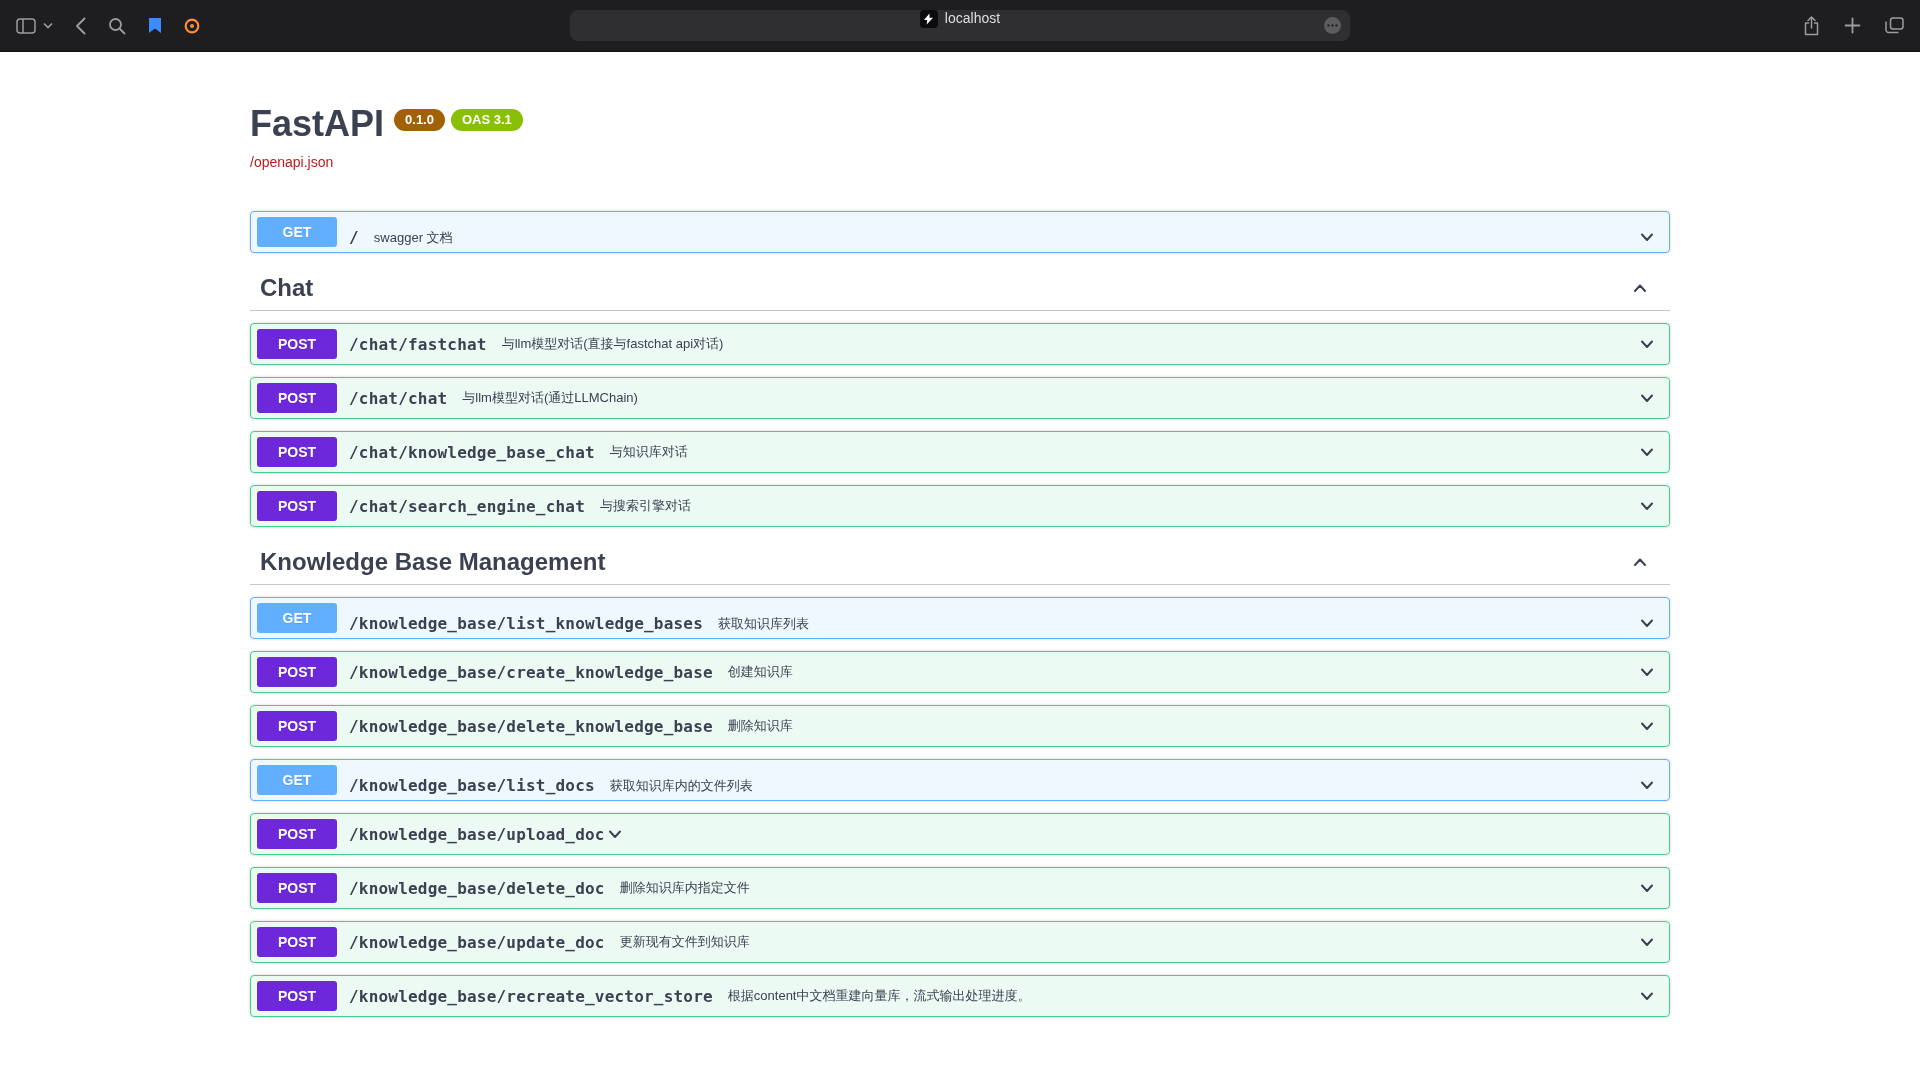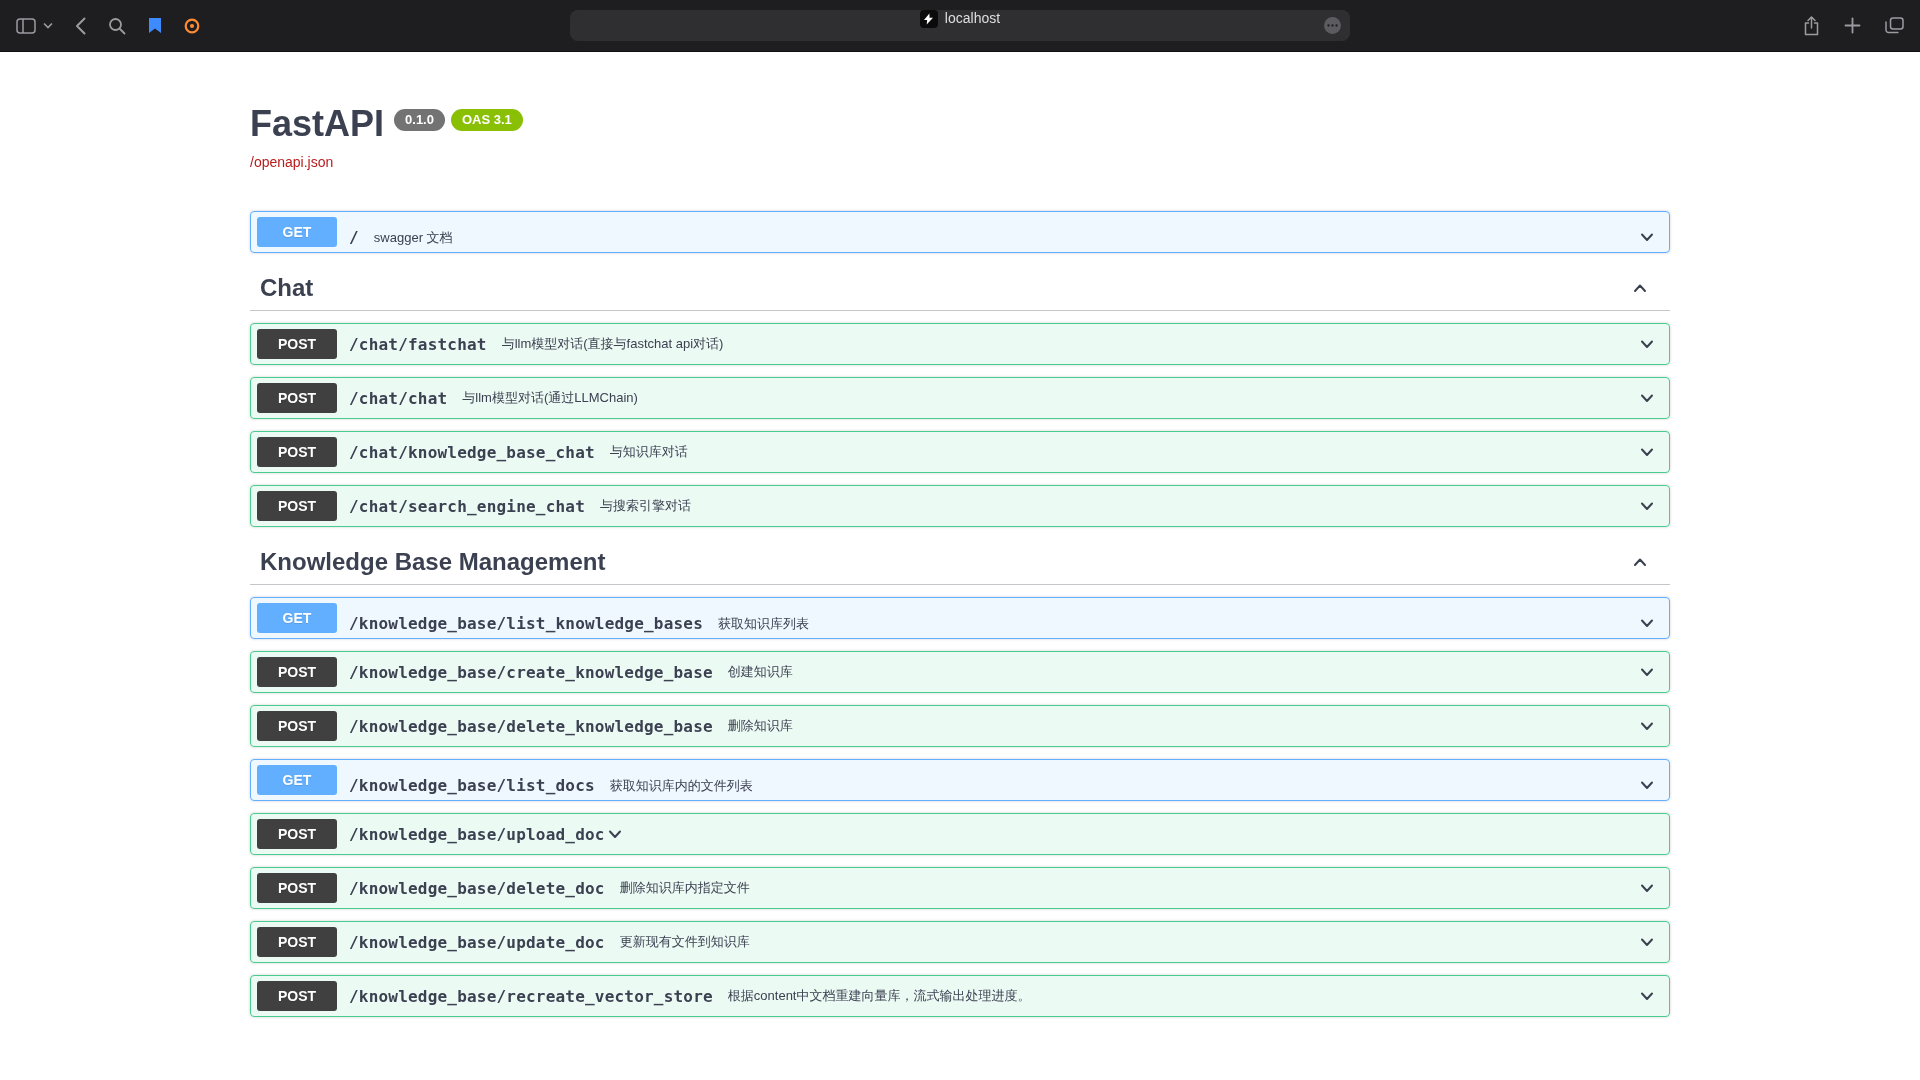--- a/index.html
+++ b/index.html
@@ -25,42 +25,42 @@
 
   
   .page { height:1028px; background:#fff; overflow:hidden; }
   .wrapper { max-width:1460px; margin:10px auto; padding:0 20px; }
   .info { margin:50px 0 40px; }
   .api-title { display:flex; align-items:flex-start; gap:10px; font-size:36px; line-height:44px;
                font-weight:700; color:#3b4151; }
   .badges { display:flex; gap:6px; margin-top:7px; }
   .badge { font-size:13px; font-weight:700; color:#fff; padding:3px 11px; border-radius:57px;
            line-height:16px; }
-  .badge-version { background:#737373; }
+  .badge-version { background:#a16207; }
   .badge-oas { background:#89bf04; }
   .spec-link { display:inline-block; margin-top:8px; font-size:14px; color:#b91c1c;
                text-decoration:none; cursor:pointer; }
 
   .opblock-tag-section { margin-bottom:6px; }
   .opblock-tag { display:flex; align-items:center; justify-content:space-between;
                  padding:8px 20px 8px 10px; border-bottom:1px solid rgba(59,65,81,.3);
                  margin-bottom:12px; cursor:pointer; }
   .opblock-tag h3 { font-size:24px; line-height:29px; font-weight:700; color:#3b4151; }
   .tag-arrow { background:none; border:none; cursor:pointer; display:flex; color:#3b4151; }
 
   .opblock { display:flex; align-items:center; min-height:42px; padding:5px 6px;
              border:1px solid; border-radius:4px; margin-bottom:12px;
              box-shadow:0 0 3px rgba(0,0,0,.19); cursor:pointer; }
   .opblock-get  { background:rgba(97,175,254,.1);  border-color:#61affe;align-items:flex-end; }
   .opblock-post { background:rgba(73,204,144,.1);  border-color:#49cc90; }
   .opblock-method { min-width:80px; text-align:center; font-size:14px; font-weight:700;
                     color:#fff; padding:7px 0; border-radius:3px;
                     text-shadow:0 1px 0 rgba(0,0,0,.1); }
   .opblock-get  .opblock-method { background:#61affe; }
-  .opblock-post .opblock-method { background:#404040; }
+  .opblock-post .opblock-method { background:#6d28d9; }
   .opblock-path { font-family:"DejaVu Sans Mono", monospace; font-weight:700; font-size:16px;
                   color:#3b4151; margin-left:12px; letter-spacing:.2px; }
   .opblock-desc { font-size:13px; color:#3b4151; margin-left:15px; flex:1; }
   .opblock-arrow { background:none; border:none; cursor:pointer; display:flex;
                    color:#3b4151; margin-right:6px; }
 </style>
 </head>
 <body>
 
 <div class="browser-chrome">

